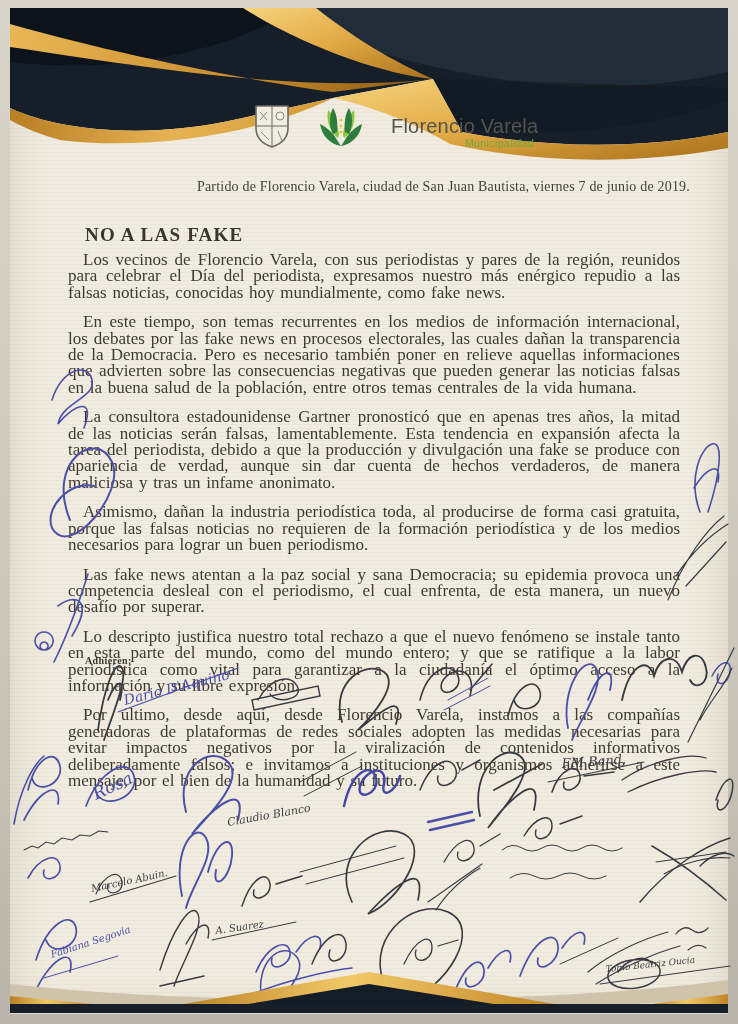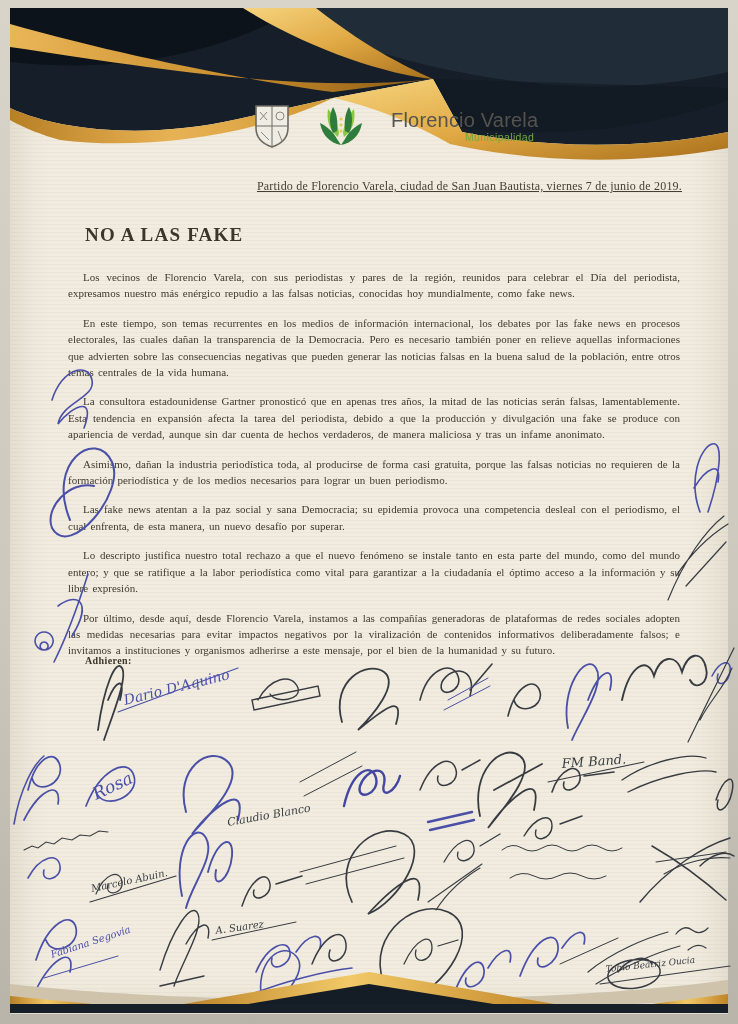--- a/index.html
+++ b/index.html
@@ -11,40 +11,40 @@
   .photo{position:relative;width:738px;height:1024px;background:linear-gradient(180deg,#d8d4c9 0%,#cdc8bd 60%,#b9b4a9 100%);}
   .paper{
     position:absolute;left:10px;top:8px;width:718px;height:1006px;
     background:#f1ecdf;
     background-image:repeating-linear-gradient(180deg, rgba(120,105,80,0.05) 0px, rgba(120,105,80,0.05) 1px, transparent 1px, transparent 4px);
     box-shadow:inset 0 0 40px rgba(95,80,55,0.18);
   }
   svg{display:block;}
   .overlay{position:absolute;left:0;top:0;}
   .dateline{
-    position:absolute;right:56px;top:179px;
-    font-size:12px;color:#453e34;letter-spacing:0.2px;text-decoration:underline;
+    position:absolute;right:48px;top:179px;
+    font-size:14px;color:#453e34;letter-spacing:0.2px;
   }
   .doc-title{
     position:absolute;left:85px;top:224px;
     font-size:19px;font-weight:bold;color:#3b352b;letter-spacing:1.2px;
   }
   .doc-body{
-    position:absolute;left:68px;top:269px;width:612px;
-    font-size:11px;line-height:16.4px;color:#403930;
+    position:absolute;left:68px;top:252px;width:612px;
+    font-size:17px;line-height:16.4px;color:#403930;
     text-align:justify;
   }
   .doc-body p{margin:0 0 13px 0;text-indent:15px;word-spacing:1.5px;}
   .adherents{
     position:absolute;left:85px;top:655px;
     font-size:10px;font-weight:bold;color:#3b352b;letter-spacing:0.4px;
   }
   .logo{
     position:absolute;left:253px;top:104px;
-    display:flex;align-items:center;gap:25px;
+    display:flex;align-items:flex-end;gap:25px;
   }
   .logo-text{display:flex;flex-direction:column;align-items:flex-end;line-height:1;}
   .org-name{
     font-family:"Liberation Sans", sans-serif;
     font-size:20px;color:#55534f;letter-spacing:0.2px;white-space:nowrap;
   }
   .org-sub{
     font-family:"Liberation Sans", sans-serif;
     font-size:10.5px;color:#70a83f;margin-top:2px;margin-right:4px;letter-spacing:0.4px;padding-left:36px;
   }

